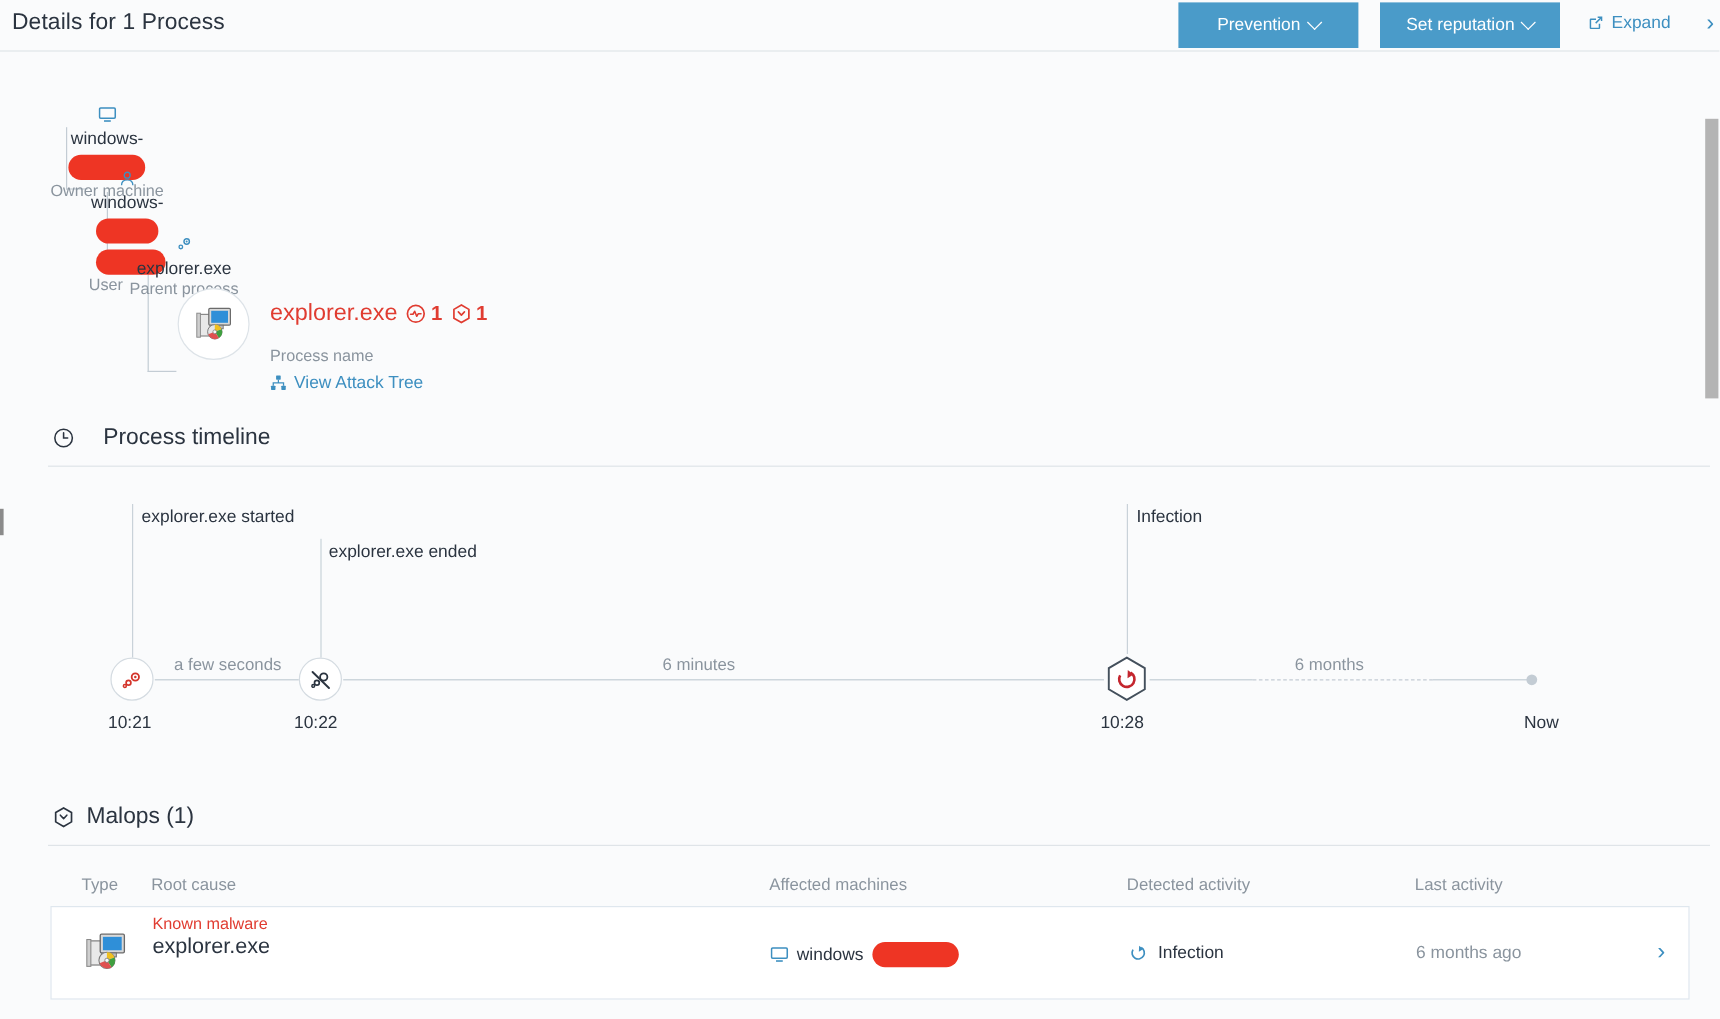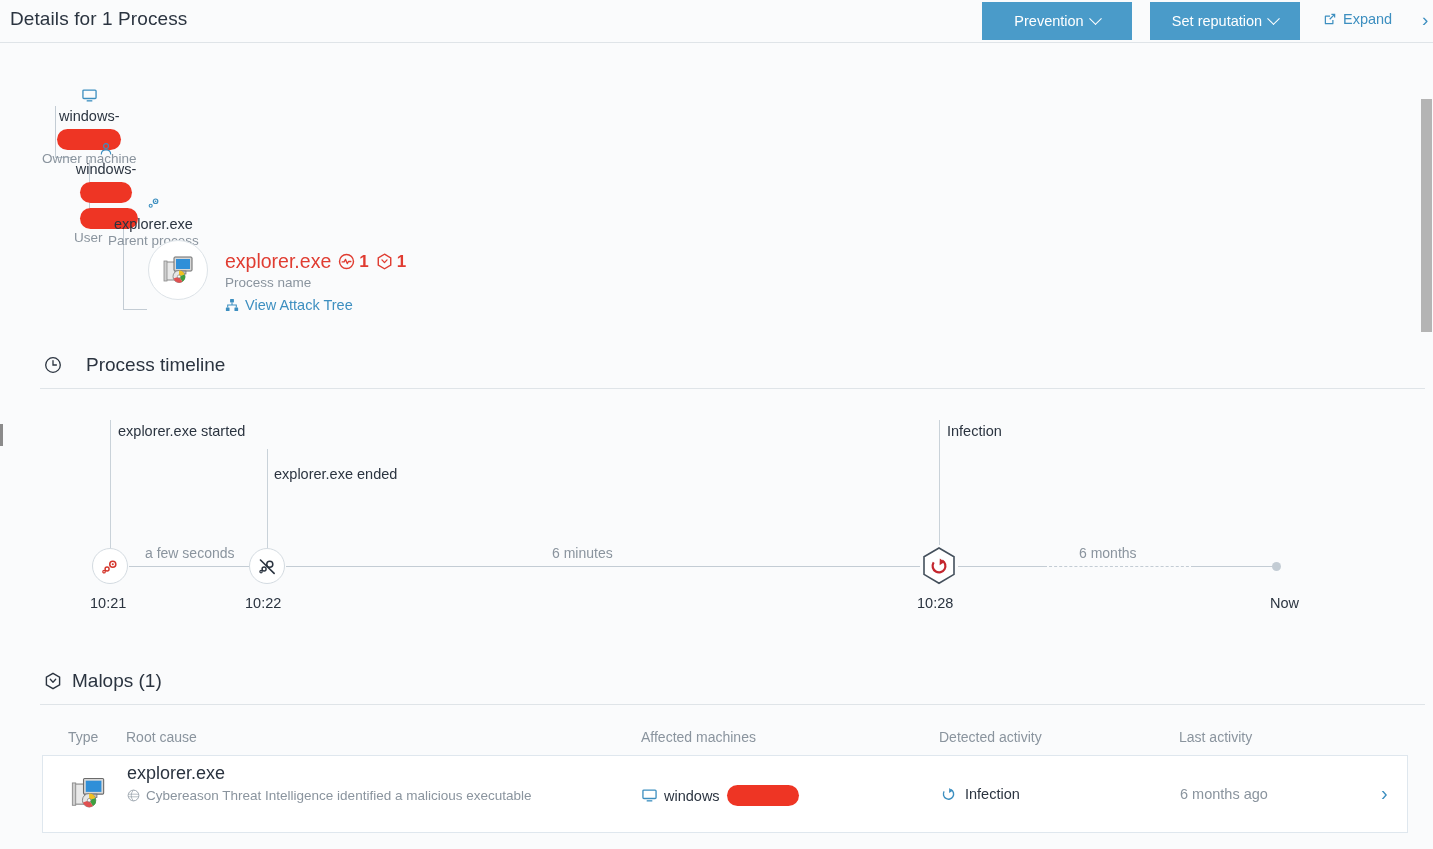--- a/index.html
+++ b/index.html
@@ -78,21 +78,21 @@
   .proc-circle {
     position: absolute; left: 0; top: 0; width: 60px; height: 60px;
     border-radius: 50%; border: 1px solid #dde3e8; background: #fff;
     display: flex; align-items: center; justify-content: center;
   }
   .proc-info { position: absolute; left: 77px; top: 10px; }
   .proc-name-row { display: flex; align-items: center; gap: 7px; }
   .proc-name { font-size: 19.5px; color: #e03c31; }
   .badge { display: flex; align-items: center; gap: 4px; color: #e03c31;
            font-size: 17px; font-weight: bold; }
-  .proc-sub { font-size: 13.5px; color: #8a949e; margin-top: 2px; }
+  .proc-sub { font-size: 13.5px; color: #8a949e; margin-top: 16px; }
   .attack-tree {
     display: flex; align-items: center; gap: 6px; margin-top: 7px;
     color: #3d8fc0; font-size: 14.5px; cursor: pointer;
   }
 
   
   .rep-panel {
     position: absolute; left: 1081px; top: 86px; width: 326px; height: 152px;
     border: 1px solid #dfe7ee; background: #fafbfc;
   }
@@ -312,21 +312,21 @@
     <div class="tl-axis" style="left:958px; width:86px;"></div>
     <div class="tl-axis-dashed" style="left:1044px; width:150px;"></div>
     <div class="tl-axis" style="left:1194px; width:84px;"></div>
     <div class="tl-end-dot" style="left:1272px;"></div>
 
     <div class="tl-stem" style="left:110px; top:420px; height:128px;"></div>
     <div class="tl-stem" style="left:267px; top:449px; height:99px;"></div>
     <div class="tl-stem" style="left:939px; top:420px; height:125px;"></div>
 
     <div class="tl-evlabel" style="left:118px; top:423px;">explorer.exe started</div>
-    <div class="tl-evlabel" style="left:274px; top:452px;margin-top:14px;">explorer.exe ended</div>
+    <div class="tl-evlabel" style="left:274px; top:452px;">explorer.exe ended</div>
     <div class="tl-evlabel" style="left:947px; top:423px;">Infection</div>
 
     <div class="tl-dur" style="left:145px; top:545px;">a few seconds</div>
     <div class="tl-dur" style="left:552px; top:545px;text-align:right;">6 minutes</div>
     <div class="tl-dur" style="left:1079px; top:545px;">6 months</div>
 
     <div class="tl-node-circle" style="left:92px; top:548px;">
       <svg width="19" height="19" viewBox="0 0 20 20">
         <circle cx="12.4" cy="7.6" r="3.2" fill="none" stroke="#d4352b" stroke-width="1.6"></circle>
         <circle cx="12.4" cy="7.6" r="1.1" fill="#d4352b"></circle>
@@ -381,29 +381,22 @@
         <rect x="19" y="18" width="6" height="3" fill="#bdbdbd" stroke="#6b6b6b" stroke-width="0.7"></rect>
         <circle cx="18" cy="23.5" r="6" fill="#e6e6e6" stroke="#7a7a7a" stroke-width="0.8"></circle>
         <path d="M18 17.5 a6 6 0 0 1 5.6 3.9 L18 23.5z" fill="#f0c020"></path>
         <path d="M23.6 21.4 a6 6 0 0 1 -2.2 7.3 L18 23.5z" fill="#3f9f3f"></path>
         <path d="M21.4 28.7 a6 6 0 0 1 -8.9 -3.1 L18 23.5z" fill="#e05050"></path>
         <circle cx="18" cy="23.5" r="1.6" fill="#fafafa" stroke="#7a7a7a" stroke-width="0.6"></circle>
       </svg>
     </div>
 
     <div class="mal-cause">
+      <div class="mal-cause-top">Known malware</div>
       <div class="mal-cause-name">explorer.exe</div>
-      <div class="mal-cause-desc">
-        <svg width="13" height="13" viewBox="0 0 16 16">
-          <circle cx="8" cy="8" r="6.6" fill="none" stroke="#9aa4ad" stroke-width="1.2"></circle>
-          <path d="M8 1.6 C4.4 4 4.4 12 8 14.4" fill="none" stroke="#9aa4ad" stroke-width="1"></path>
-          <path d="M1.8 6.4 h12.4 M1.8 9.6 h12.4" stroke="#9aa4ad" stroke-width="0.9"></path>
-        </svg>
-        <span>Cybereason Threat Intelligence identified a malicious executable</span>
-      </div>
     </div>
 
     <div class="mal-machine">
       <svg width="15" height="15" viewBox="0 0 16 16">
         <rect x="1" y="2.2" width="14" height="9" rx="1" fill="none" stroke="#3d8fc0" stroke-width="1.4"></rect>
         <rect x="5" y="13" width="6" height="1.4" fill="#3d8fc0"></rect>
       </svg>
       <span>windows</span>
         <span class="redact" style="width:72px;"></span>
     </div>

